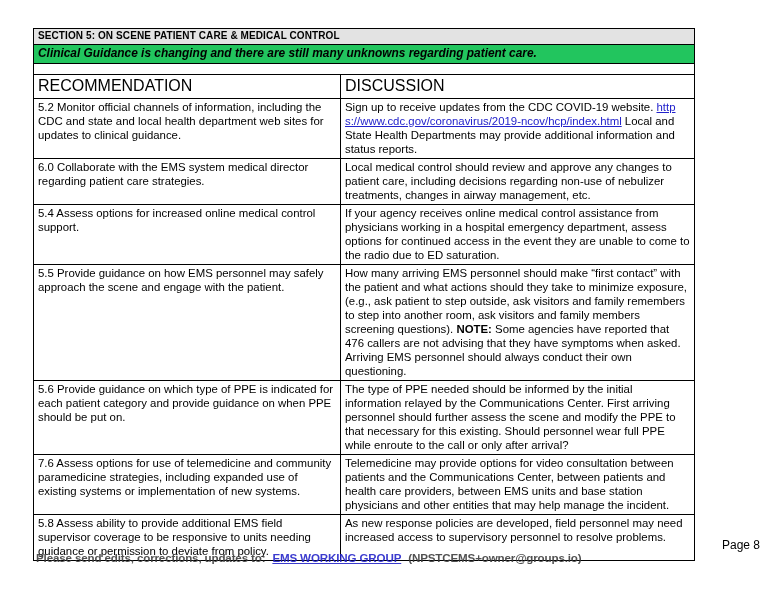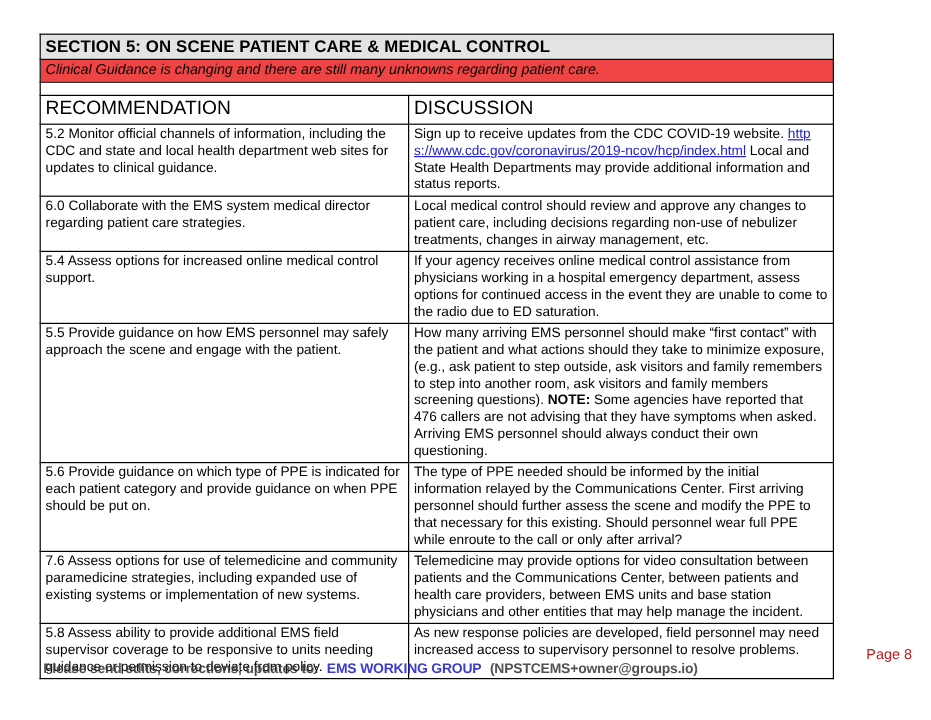--- a/index.html
+++ b/index.html
@@ -40,28 +40,28 @@
     vertical-align: top;
     padding: 1px 4px 2px 4px;
   }
 
   .col-rec  { width: 307px; }
   .col-disc { width: 354px; }
 
   .band {
     background: #e3e3e3;
     font-weight: bold;
-    font-size: 14px;
+    font-size: 10px;
     letter-spacing: .1px;
     padding-top: 2px;
     padding-bottom: 2px;
   }
   .band-italic {
-    background: #ef4444;
-    font-weight: normal;
+    background: #22c55e;
+    font-weight: bold;
     font-style: italic;
     font-size: 11.9px;
     padding-top: 2px;
     padding-bottom: 2px;
     margin-left: 32px;
   }
   .spacer-row td {
     height: 10px;
     padding: 0;
   }
@@ -86,31 +86,32 @@
     font-size: 11.6px;
     font-weight: bold;
     letter-spacing: -0.15px;
     white-space: nowrap;
     color: #3a3a3a;
     opacity: .88;
     z-index: 5;
   }
   .footer-overlay .fo-link {
     color: #2020c8;
+    text-decoration: underline;
     margin-top: 20px;
   }
   .footer-overlay .fo-seg { margin-right: 7px; }
 
   
   .page-number {
     position: absolute;
     right: 16px;
     top: 538px;
     font-size: 12px;
-    color: #b91c1c;
+    color: #000000;
   }
 </style>
 </head>
 <body>
 
 <div class="page">
 
   <table class="doc-table">
     <colgroup>
       <col class="col-rec">

